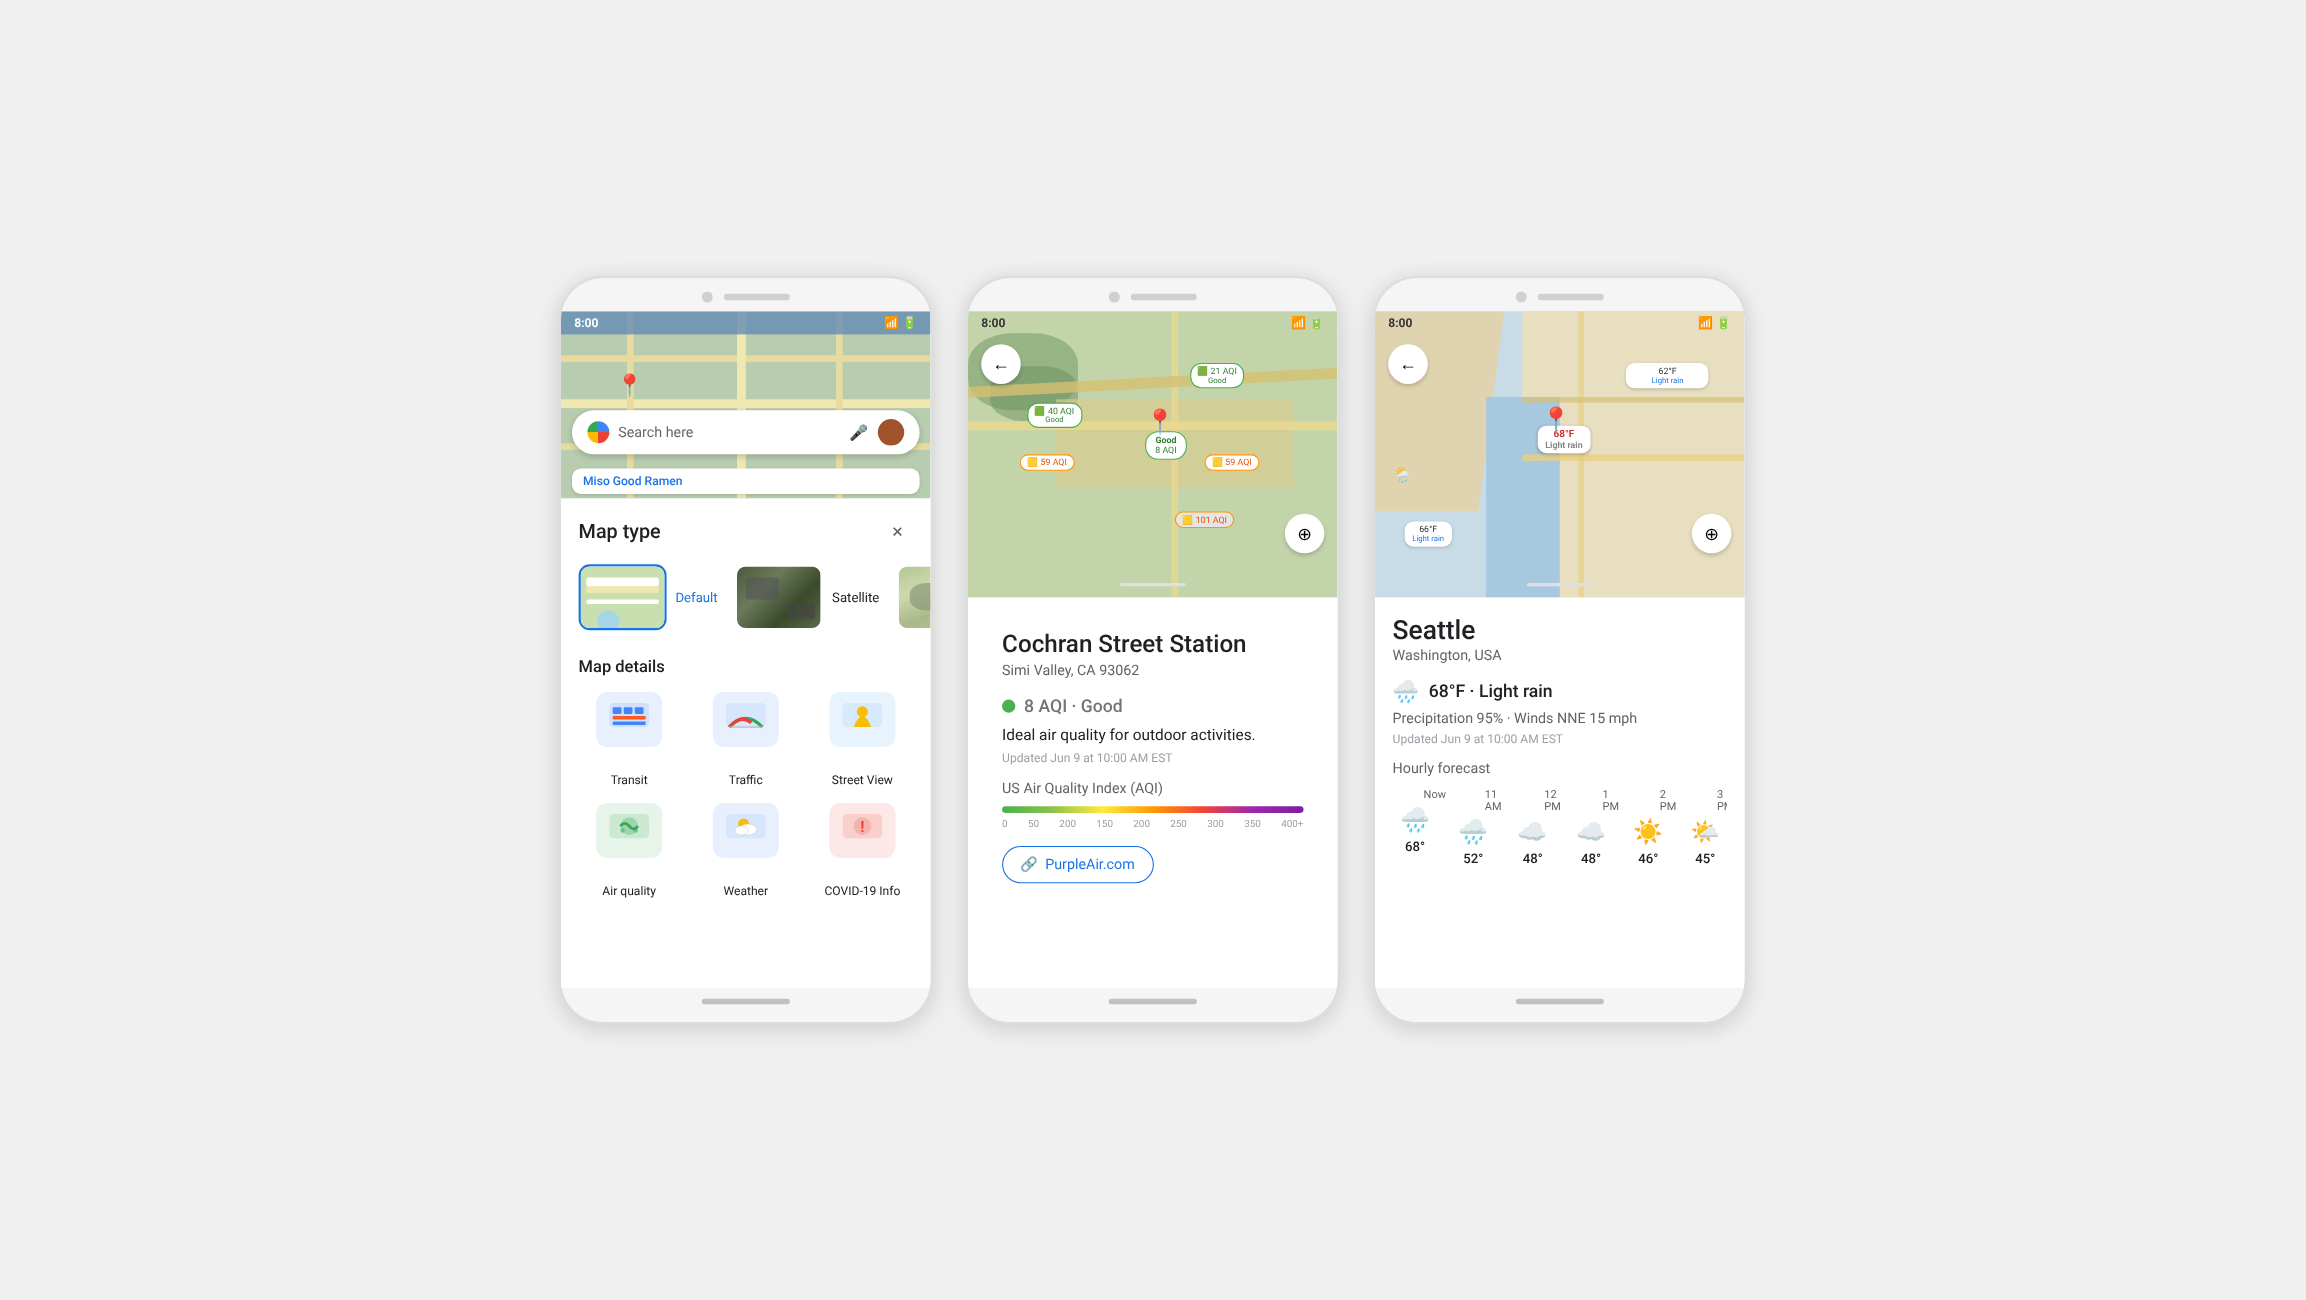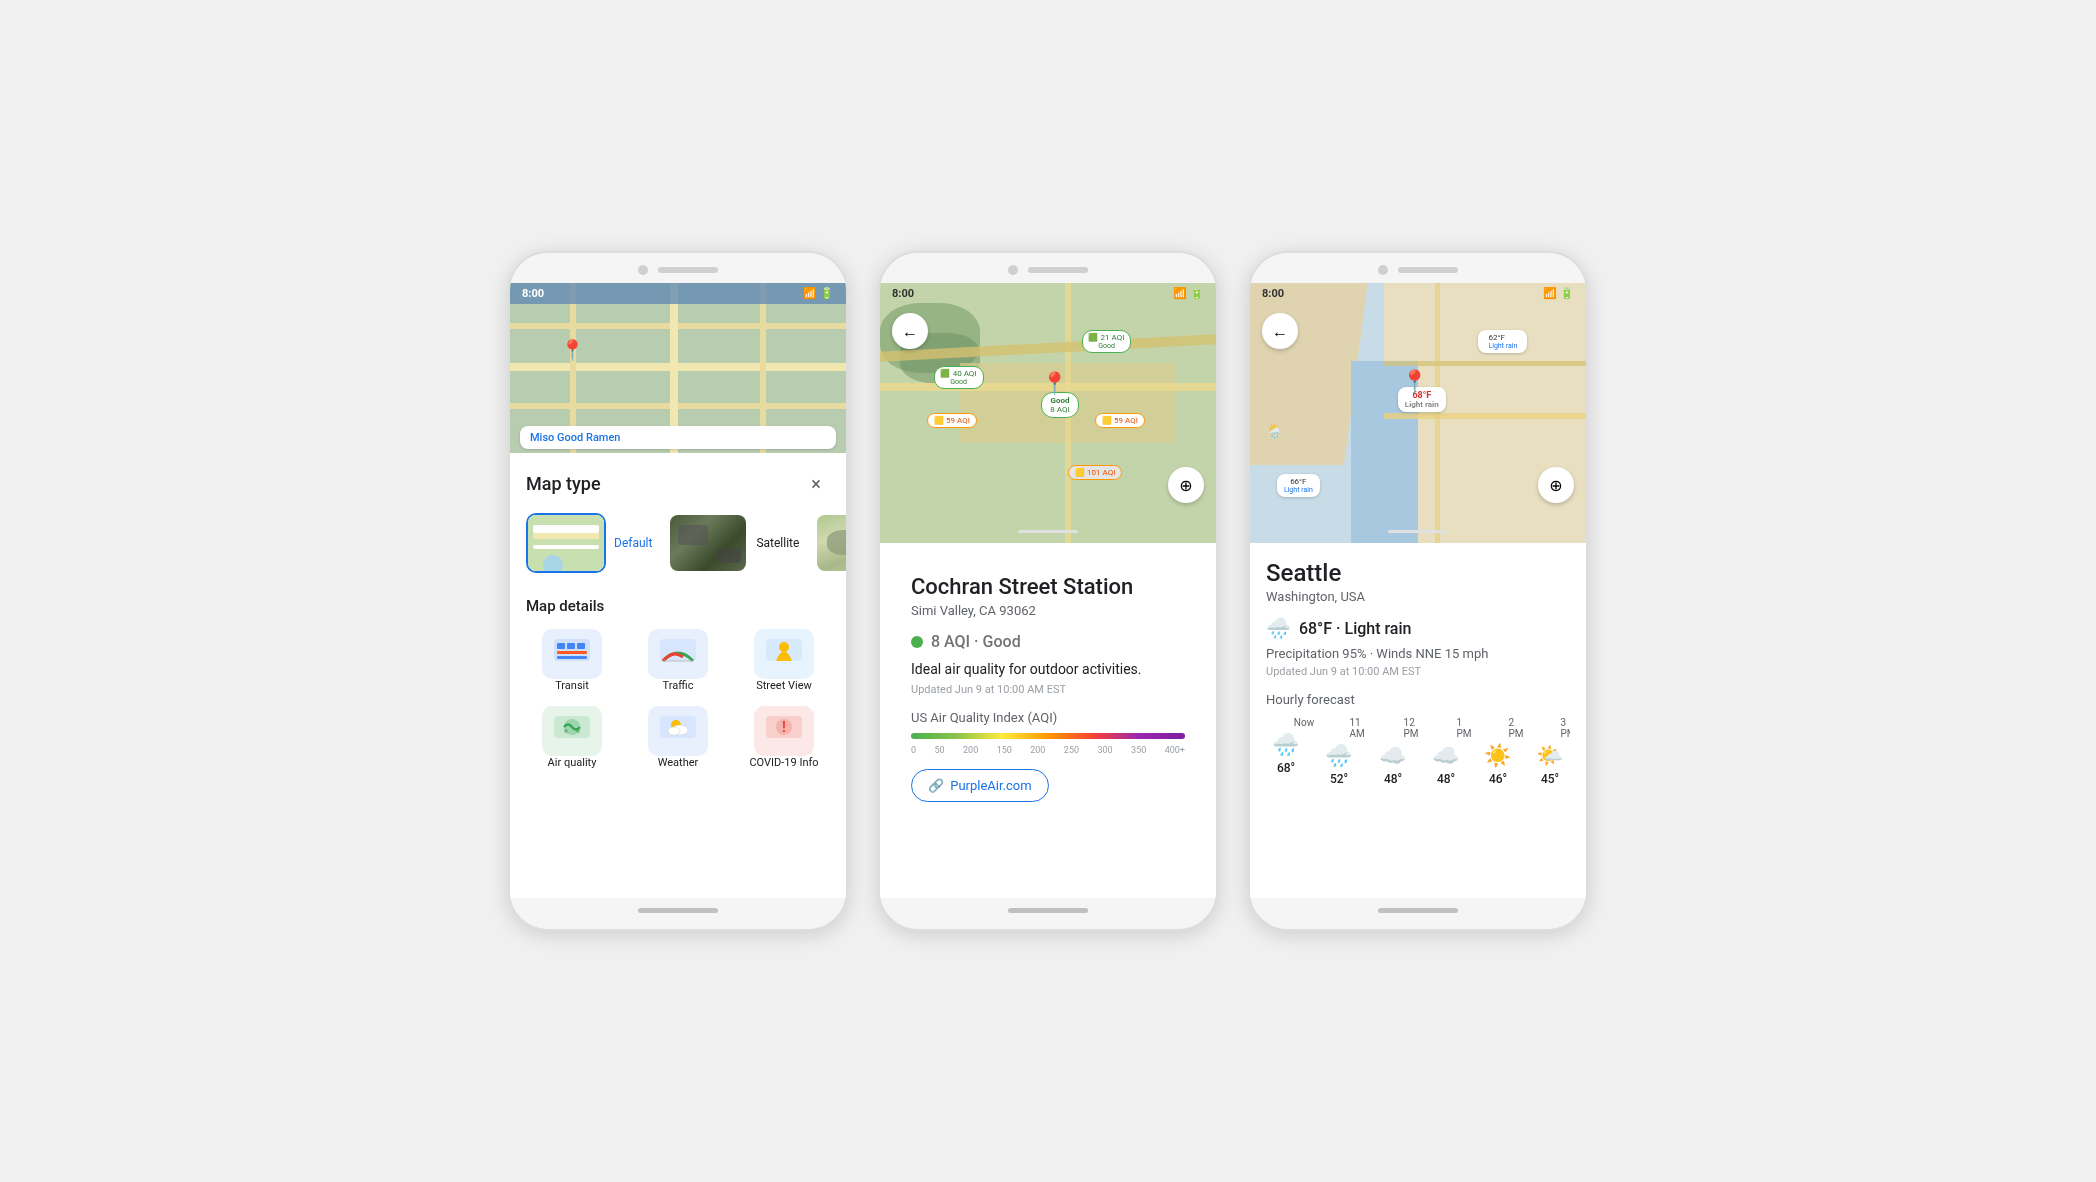--- a/index.html
+++ b/index.html
@@ -209,21 +209,21 @@
     }
     .details-grid {
       display: grid;
       grid-template-columns: repeat(3, 1fr);
       gap: 14px;
     }
     .detail-item {
       display: flex;
       flex-direction: column;
       align-items: center;
-      gap: 0;
+      gap: 24px;
       cursor: pointer;
     }
     .detail-icon {
       width: 60px;
       height: 50px;
       border-radius: 10px;
       overflow: hidden;
       display: flex;
       align-items: center;
       justify-content: center;
@@ -493,20 +493,26 @@
         <div class="status-bar" style="position:absolute;top:0;left:0;right:0;background:rgba(100,140,180,0.8);">
           <span>8:00</span>
           <div class="status-icons">
             <span>📶</span>
             <span>🔋</span>
           </div>
         </div>
 
         <div style="position:absolute;top:55px;left:50px;font-size:20px;color:#c2185b;">📍</div>
 
+        <div class="search-bar">
+          <div class="google-g"></div>
+          <span class="search-text">Search here</span>
+          <span class="mic-icon">🎤</span>
+          <div class="avatar-circle"></div>
+        </div>
 
         <div style="position:absolute;bottom:4px;left:10px;right:10px;background:white;border-radius:8px;padding:5px 10px;font-size:11px;color:#1a73e8;font-weight:500;box-shadow:0 1px 3px rgba(0,0,0,0.15);">
           <span>Miso Good Ramen</span>
         </div>
       </div>
 
       <div class="map-type-panel">
         <div class="panel-header">
           <span class="panel-title">Map type</span>
           <div class="close-btn">×</div>
@@ -742,21 +748,21 @@
         <div style="position:absolute;top:30%;left:30%;width:20%;bottom:0;background:#a8c8e0;"></div>
 
         <div style="position:absolute;top:50%;left:40%;right:0;height:6px;background:#e8d080;opacity:0.8;"></div>
         <div style="position:absolute;top:0;left:55%;bottom:0;width:5px;background:#e8d080;opacity:0.7;"></div>
         <div style="position:absolute;top:30%;left:40%;right:0;height:5px;background:#d4c070;opacity:0.7;"></div>
 
         <div style="position:absolute;top:40%;left:44%;background:white;border-radius:8px;padding:3px 7px;font-size:9px;color:#d32f2f;font-weight:bold;text-align:center;box-shadow:0 1px 3px rgba(0,0,0,0.2);">
           <div>68°F</div>
           <div style="color:#888;font-size:8px;">Light rain</div>
         </div>
-        <div style="position:absolute;top:18%;left:68%;background:white;border-radius:8px;padding:3px 10px;font-size:8px;color:#333;box-shadow:0 1px 3px rgba(0,0,0,0.2);">
+        <div style="position:absolute;top:18%;left:68%;background:white;border-radius:8px;padding:3px 23px;font-size:8px;color:#333;text-align:center;box-shadow:0 1px 3px rgba(0,0,0,0.2);">
           <div>62°F</div>
           <div style="color:#1a73e8;font-size:7px;">Light rain</div>
         </div>
         <div style="position:absolute;top:58%;left:8%;background:white;border-radius:8px;padding:3px 7px;font-size:8px;color:#333;text-align:center;box-shadow:0 1px 3px rgba(0,0,0,0.2);margin-top:40px;">
           <div>66°F</div>
           <div style="color:#1a73e8;font-size:7px;">Light rain</div>
         </div>
 
         <div style="position:absolute;top:54%;left:5%;font-size:14px;">🌦️</div>
 

